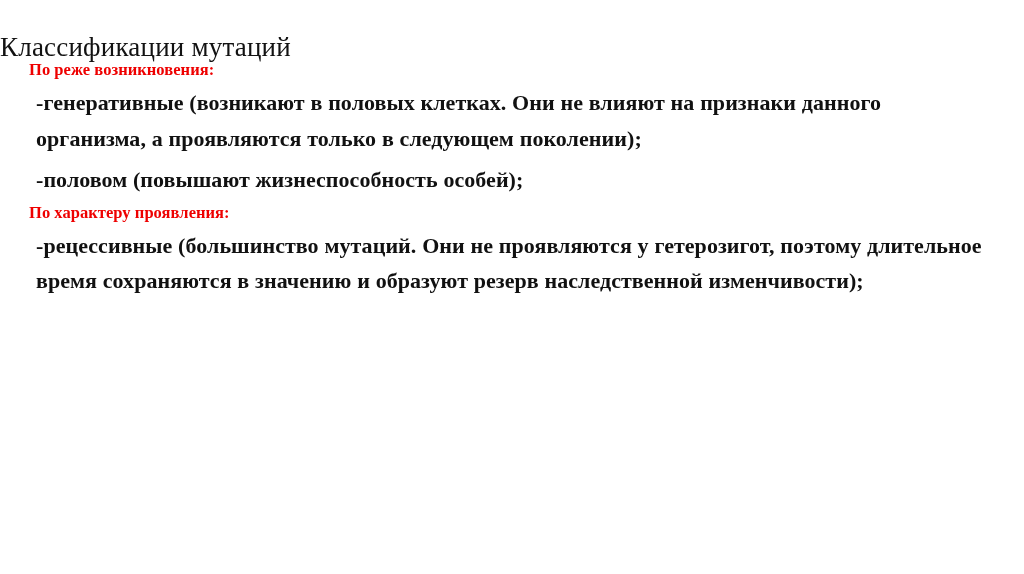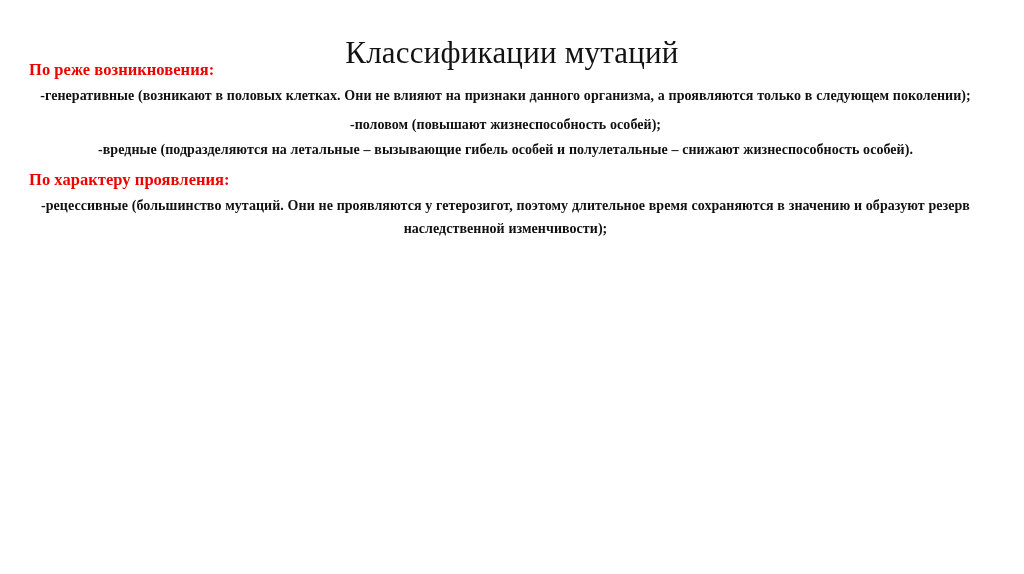--- a/index.html
+++ b/index.html
@@ -19,23 +19,23 @@
     background: #ffffff;
     overflow: hidden;
     box-sizing: border-box;
   }
   
   .slide-title {
     position: absolute;
     top: 14px;
     left: 0;
     width: 1024px;
-    text-align: center;
+    text-align: left;
     font-family: "Liberation Serif", "DejaVu Serif", serif;
-    font-size: 31px;
+    font-size: 27px;
     font-weight: 400;
     color: #121212;
     letter-spacing: 0.2px;
     line-height: 1.15;
   }
   
   .body-block {
     position: absolute;
     top: 58px;
     left: 29px;
@@ -45,26 +45,26 @@
     font-family: "Liberation Serif", "DejaVu Serif", serif;
     font-size: 16.5px;
     font-weight: 700;
     color: #ee0000;
     line-height: 1.45;
     margin: 0 0 3px 0;
     letter-spacing: 0.05px;
   }
   .para {
     font-family: "Liberation Serif", "DejaVu Serif", serif;
-    font-size: 14px;
+    font-size: 22px;
     font-weight: 700;
     color: #111111;
     line-height: 1.62;
-    margin: 0 0 6px 0;
-    text-align: center;
+    margin: 0 0 6px 7px;
+    text-align: left;
     letter-spacing: 0.05px;
     word-spacing: 0.2px;
   }
   .para.tight { margin-bottom: 3px; }
   .gap-before { margin-top: 8px; }
   .dash-accent { color: #dd6a1e; }
   .dash-plain { color: inherit; }
 </style>
 </head>
 <body>
@@ -80,21 +80,20 @@
 
       <p class="para"><span class="dash-plain">-</span><span>генеративные (возникают в половых клетках. Они не влияют на признаки данного организма, а проявляются только в следующем поколении);</span></p>
 
     </div>
 
     <div class="section">
 
       <p class="para tight"><span class="dash-plain">-</span><span>половом (повышают жизнеспособность особей);</span></p>
 
 
-      <p class="para"><span class="dash-plain">-</span><span>вредные (подразделяются на летальные – вызывающие гибель особей и полулетальные – снижают жизнеспособность особей).</span></p>
     </div>
 
     <div class="section">
       <p class="section-heading">По характеру проявления:</p>
 
       <p class="para"><span class="dash-plain">-</span><span>рецессивные (большинство мутаций. Они не проявляются у гетерозигот, поэтому длительное время сохраняются в значению и образуют резерв наследственной изменчивости);</span></p>
 
     </div>
 
   </div>

